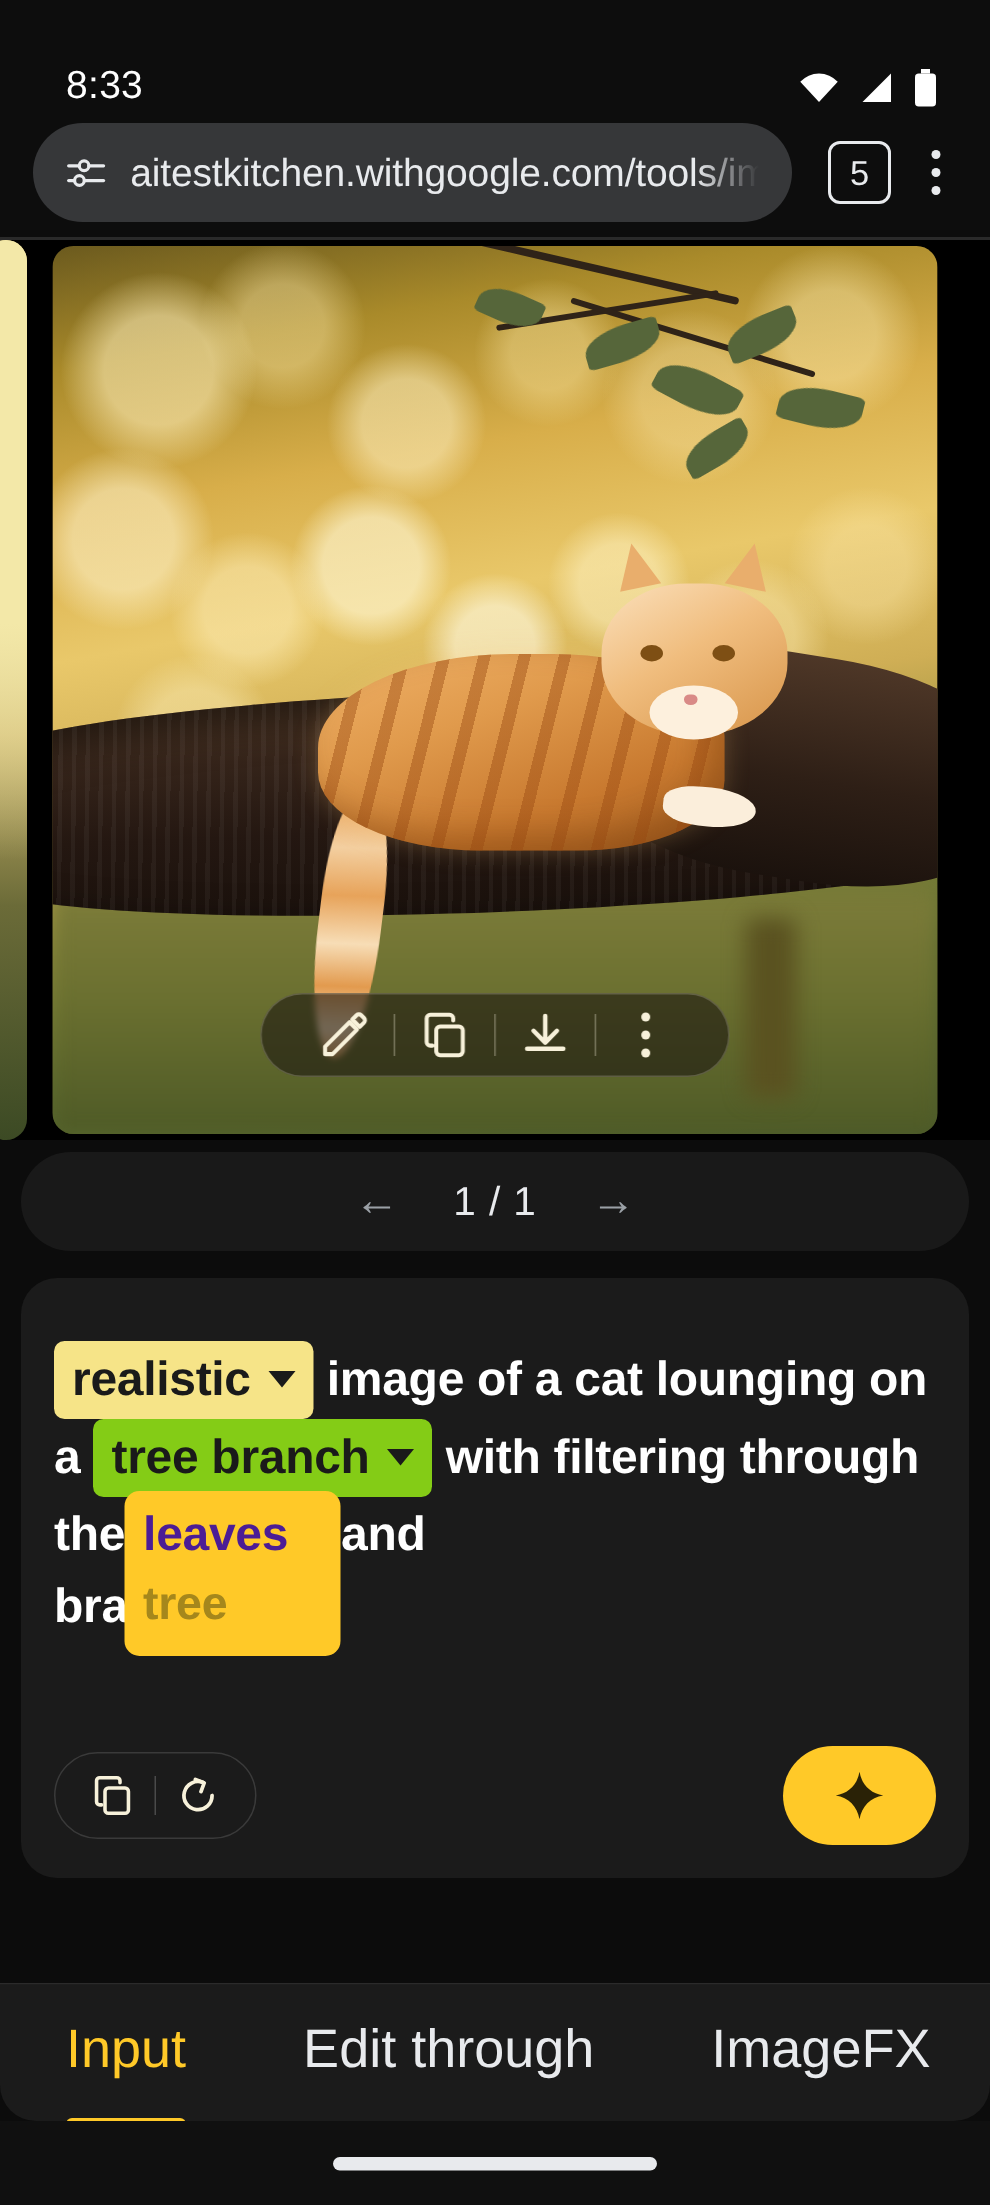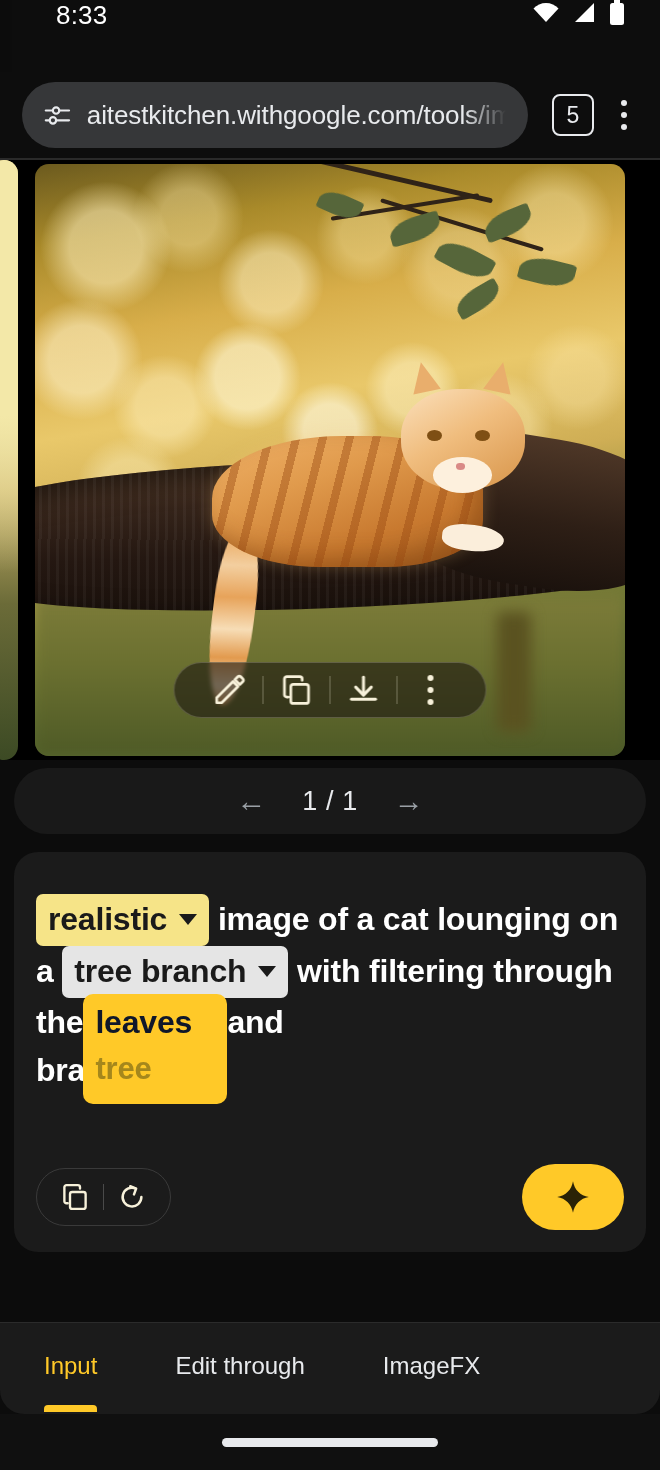--- a/index.html
+++ b/index.html
@@ -7,23 +7,22 @@
     width: 660px; height: 1470px;
     background: #000;
     font-family: "Liberation Sans", sans-serif;
     overflow: hidden;
   }
   .phone { position: relative; width: 660px; height: 1470px; background: #0c0c0c; }
 
   
   .statusbar {
     height: 72px; background: #0d0d0d;
-    display: flex; align-items: flex-start; justify-content: space-between;
+    display: flex; align-items: flex-end; justify-content: space-between;
     padding: 0 34px 0 44px;
-    margin-left: 12px;
   }
   .status-time { color: #fff; font-size: 26px; letter-spacing: .2px; }
   .status-icons { display: flex; align-items: center; gap: 11px; }
 
   
   .omnibox-row {
     height: 86px; background: #0d0d0d;
     display: flex; align-items: center; padding: 0 14px 0 22px; gap: 8px;
   }
   .omnibox {
@@ -187,35 +186,35 @@
   .prompt-card {
     margin: 18px 14px 0; background: #1b1b1b; border-radius: 24px;
     padding: 42px 22px 22px; position: relative; min-height: 400px;
   }
   .prompt-text {
     color: #fff; font-size: 32px; line-height: 48px; font-weight: 700;
     letter-spacing: -.2px;
   }
   .chip {
     display: inline-flex; align-items: center; gap: 12px;
-    background: #e5e5e5; color: #1a1a1a; border-radius: 7px;
+    background: #84cc16; color: #1a1a1a; border-radius: 7px;
     padding: 4px 12px 6px; font-weight: 700; font-size: 32px; line-height: 42px;
     vertical-align: baseline;
   }
   .chip.pale { background: #F6E488; }
   .chip .caret-d { width: 0; height: 0; border-left: 9px solid transparent; border-right: 9px solid transparent; border-top: 11px solid #1a1a1a; }
   .dropdown-wrap { position: relative; display: inline-block; vertical-align: baseline; }
   .dropdown {
     position: absolute; left: 0; top: -4px; width: 144px;
     background: #FFC928; border-radius: 10px; padding: 6px 12px 14px;
     z-index: 5;
   }
   .dd-selected {
     display: flex; align-items: center; gap: 12px;
-    color: #0f172a; font-weight: 700; font-size: 32px; line-height: 44px;
+    color: #4c1d95; font-weight: 700; font-size: 32px; line-height: 44px;
   }
   .dd-opt { color: #a5871c; font-weight: 700; font-size: 31px; line-height: 42px; margin-top: 4px; }
   .dd-spacer { display: inline-block; width: 144px; height: 1px; }
 
   
   .card-bottom { position: absolute; left: 22px; right: 22px; bottom: 22px;
     display: flex; align-items: center; justify-content: space-between; }
   .mini-pill {
     height: 58px; padding: 0 10px; border-radius: 29px; border: 1px solid #3a3a3a;
     display: flex; align-items: center;
@@ -227,21 +226,21 @@
     display: flex; align-items: center; justify-content: center;
   }
 
   
   .tabs-panel {
     position: absolute; left: 0; right: 0; bottom: 56px; height: 92px;
     background: #1b1b1b; border-radius: 0 0 24px 24px;
     border-top: 1px solid #2b2b2b;
     display: flex; align-items: center; padding-left: 44px; gap: 78px;
   }
-  .tab { color: #e8eaed; font-size: 24px; position: relative; padding-bottom: 6px; }
+  .tab { color: #e8eaed; font-size: 36px; position: relative; padding-bottom: 6px; }
   .tab.active { color: #FFC928; }
   .tab.active::after {
     content: ""; position: absolute; left: 0; right: 0; bottom: -26px; height: 7px;
     background: #FFC928; border-radius: 4px 4px 0 0;
   }
   .navbar { position: absolute; left: 0; right: 0; bottom: 0; height: 56px;
     background: #101010; display: flex; align-items: center; justify-content: center; }
   .nav-pill { width: 216px; height: 9px; border-radius: 6px; background: #e8eaed; }
 </style>
 </head>

